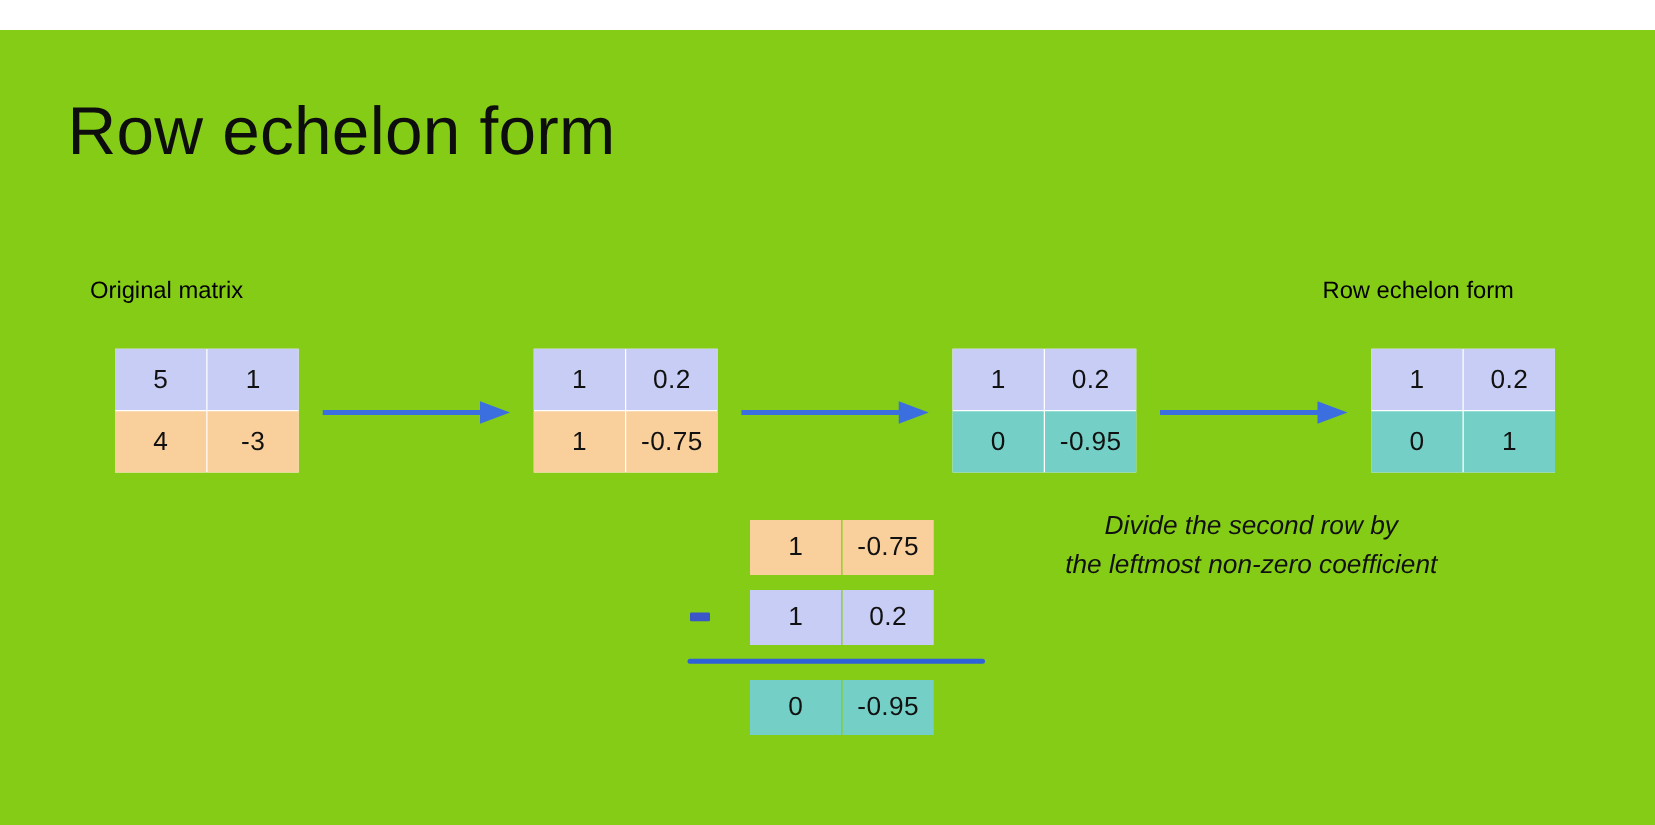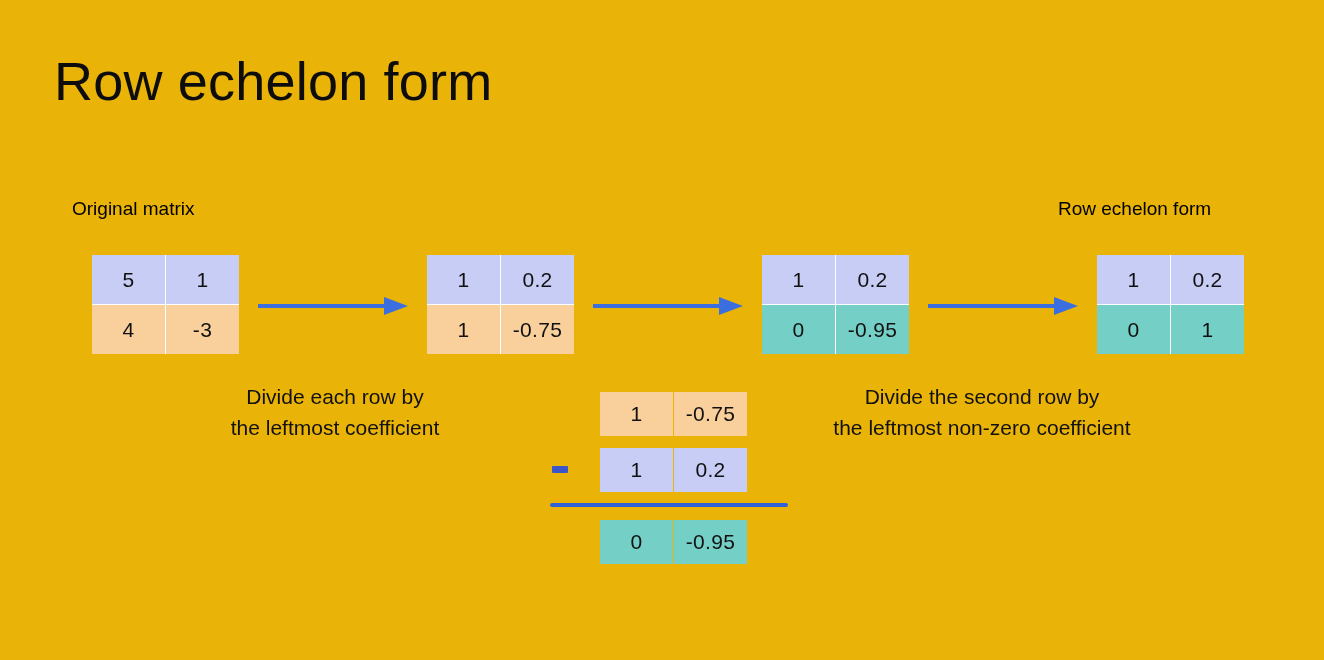--- a/index.html
+++ b/index.html
@@ -11,21 +11,22 @@
     width: 1324px;
     height: 660px;
     position: relative;
     overflow: hidden;
     font-family: "Liberation Sans", sans-serif;
     color: #000000;
   }
   .slide {
     position: absolute;
     inset: 0;
-    background: #eab308;
+    background: #84cc16;
+    margin-top: 24px;
   }
 
   
   .slide-title {
     position: absolute;
     left: 54px;
     top: 52px;
     font-size: 54px;
     font-weight: 400;
     letter-spacing: 0.2px;
@@ -87,21 +88,21 @@
   .caption {
     position: absolute;
     font-size: 21px;
     font-weight: 400;
     line-height: 31px;
     color: #111111;
     text-align: center;
     white-space: pre-line;
   }
   .caption.cap-left  { left: 155px; top: 381px; width: 360px; }
-  .caption.cap-right { left: 776px; top: 381px; width: 412px; }
+  .caption.cap-right { left: 795px; top: 381px; width: 412px; font-style: italic; }
 
   
   .work-block {
     position: absolute;
     left: 545px;
     top: 392px;
     width: 250px;
     height: 180px;
   }
   .work-row {
@@ -188,22 +189,20 @@
     </svg>
   </div>
 
   <div class="matrix m4">
     <div class="cell c-blue">1</div>
     <div class="cell c-blue">0.2</div>
     <div class="cell c-teal">0</div>
     <div class="cell c-teal">1</div>
   </div>
 
-  <div class="caption cap-left">Divide each row by
-the leftmost coefficient</div>
   <div class="caption cap-right">Divide the second row by
 the leftmost non-zero coefficient</div>
 
   <div class="work-block">
 
     <div class="minus-sign"></div>
 
     <div class="work-row r-top">
       <div class="cell c-orange">1</div>
       <div class="cell c-orange">-0.75</div>

